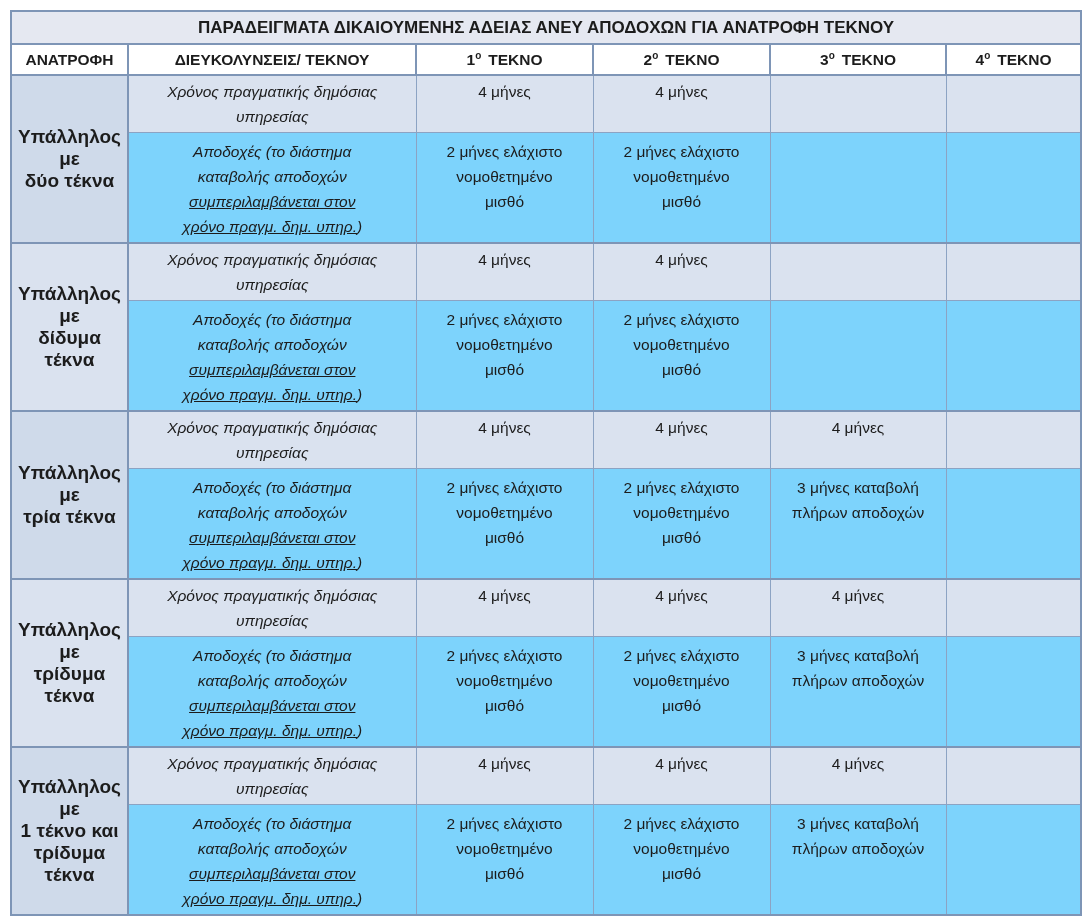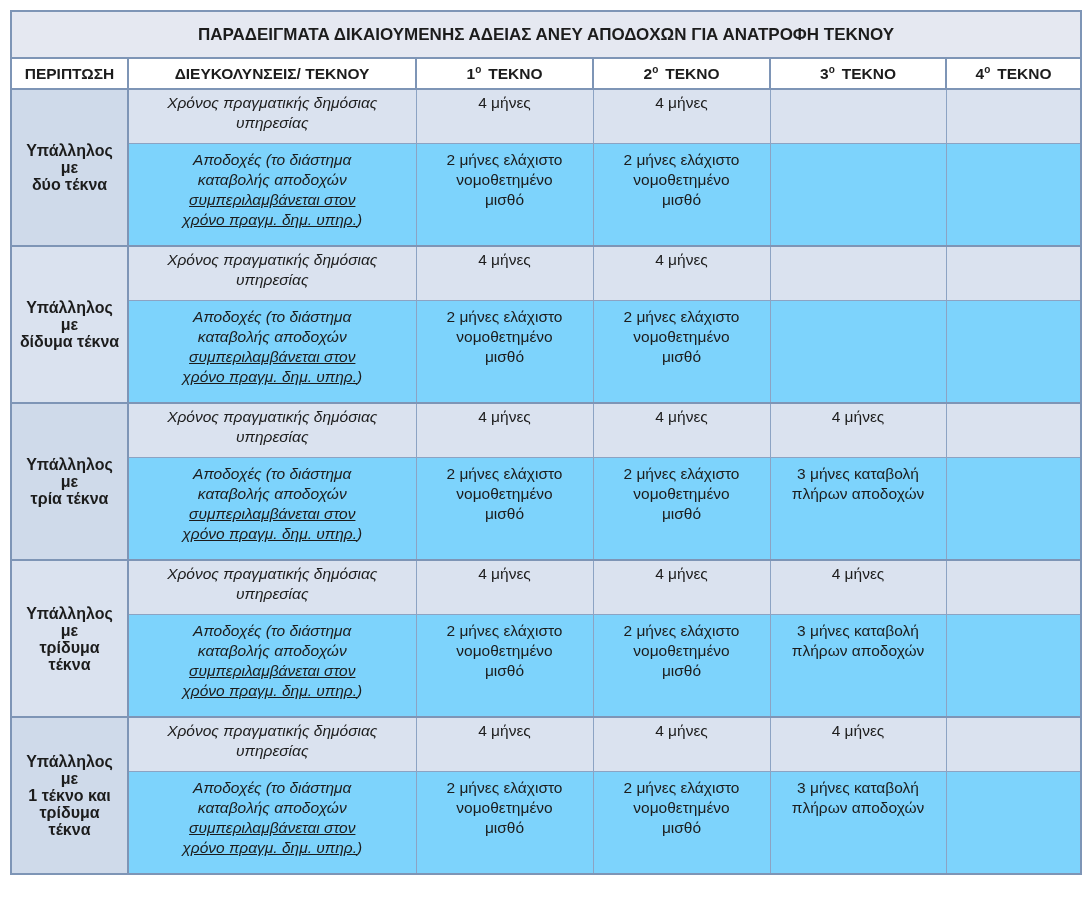--- a/index.html
+++ b/index.html
@@ -20,21 +20,21 @@
     border: 2px solid #7e95b6;
   }
   td, th {
     border: 1px solid #8ca3c3;
     padding: 0;
     overflow: hidden;
   }
 
   
   td.title-cell {
-    height: 47px;
+    height: 33px;
     background: #e5e8f1;
     text-align: center;
     vertical-align: middle;
     font-weight: bold;
     font-size: 17px;
     border-bottom: 2px solid #7e95b6;
   }
 
   
   th.head-cell {
@@ -50,35 +50,35 @@
     font-size: 10px;
     line-height: 0;
   }
   th.head-cell .word { margin-left: 7px; }
 
   
   td.case-cell {
     text-align: center;
     vertical-align: middle;
     font-weight: bold;
-    font-size: 16px;
-    line-height: 17px;
+    font-size: 19px;
+    line-height: 22px;
     white-space: pre-line;
     background: #ffffff;
     padding: 2px 4px;
     border-right: 2px solid #7e95b6;
   }
   td.case-cell.shaded { background: #cfdaea; }
 
   
   td.label-cell, td.val-cell {
     vertical-align: top;
     text-align: center;
     font-size: 15.5px;
-    line-height: 20px;
+    line-height: 25px;
     white-space: pre-line;
     padding: 3px 8px;
   }
   td.label-cell { font-style: italic; }
   .u { text-decoration: underline; }
 
   tr.time-row > td { background: #dae2ef; }
   tr.time-row > td { border-top: 2px solid #7e95b6; }
   tr.time-row > td.t-cell { height: 54px; }
   tr.pay-row  > td { background: #7dd3fc; height: 103px; padding-top: 6px; }
@@ -96,21 +96,21 @@
         <col style="width:176px">
         <col style="width:135px">
     </colgroup>
 
     <tbody>
         <tr>
       <td class="title-cell" colspan="6">ΠΑΡΑΔΕΙΓΜΑΤΑ ΔΙΚΑΙΟΥΜΕΝΗΣ ΑΔΕΙΑΣ ΑΝΕΥ ΑΠΟΔΟΧΩΝ ΓΙΑ ΑΝΑΤΡΟΦΗ ΤΕΚΝΟΥ</td>
     </tr>
 
     <tr>
-      <th class="head-cell">ΠΕΡΙΠΤΩΣΗ</th>
+      <th class="head-cell">ΑΝΑΤΡΟΦΗ</th>
       <th class="head-cell">ΔΙΕΥΚΟΛΥΝΣΕΙΣ/ ΤΕΚΝΟΥ</th>
       <th class="head-cell"><span>1</span><sup>ο</sup><span class="word">ΤΕΚΝΟ</span></th>
       <th class="head-cell"><span>2</span><sup>ο</sup><span class="word">ΤΕΚΝΟ</span></th>
       <th class="head-cell"><span>3</span><sup>ο</sup><span class="word">ΤΕΚΝΟ</span></th>
       <th class="head-cell"><span>4</span><sup>ο</sup><span class="word">ΤΕΚΝΟ</span></th>
     </tr>
 
     <tr class="time-row">
       <td class="case-cell shaded" rowspan="2">Υπάλληλος με
 δύο τέκνα</td>

